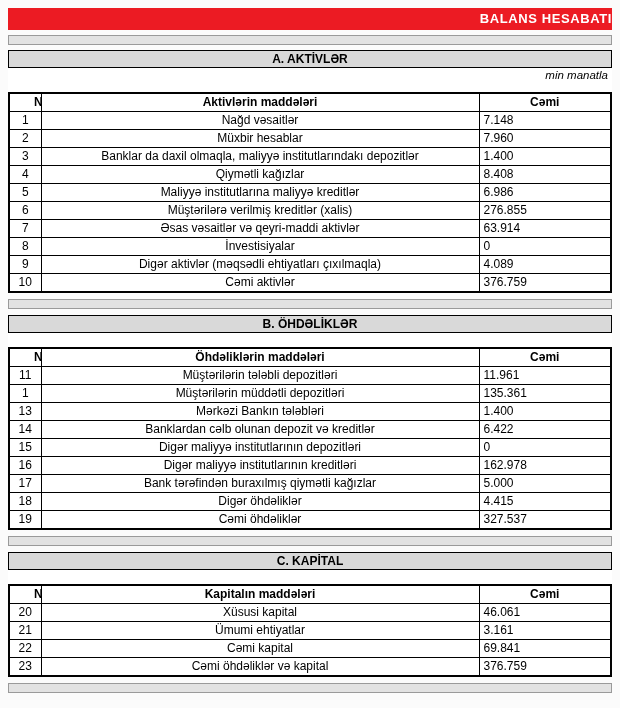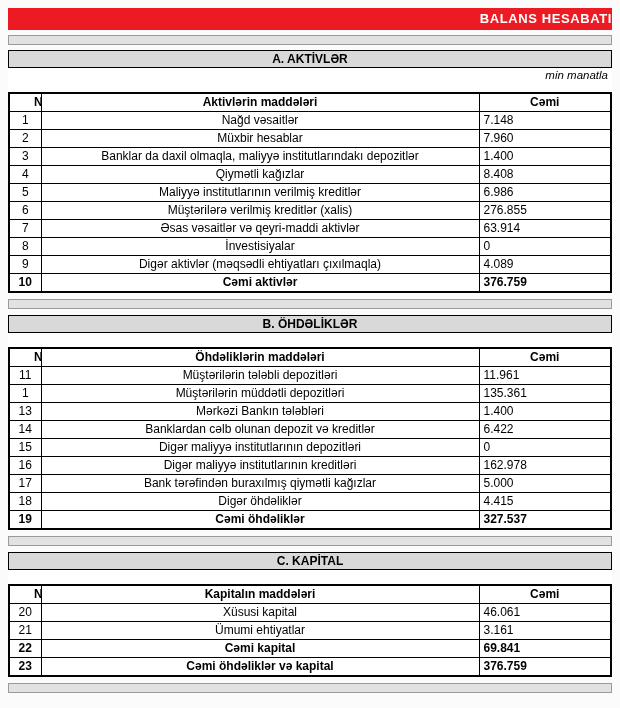--- a/index.html
+++ b/index.html
@@ -73,21 +73,21 @@
     white-space: nowrap;
   }
   .data-table th { font-weight: bold; }
   .col-no { width: 32px; }
   th.col-no { text-align: left; padding-left: 24px; }
   td.col-no { text-align: center; }
   .col-item { text-align: center; }
   .col-value { width: 132px; }
   th.col-value { text-align: center; }
   td.col-value { text-align: left; margin-left: 16px; }
-  tr.total-row td { font-weight: bold; }
+  tr.total-row td { font-weight: normal; }
 </style>
 </head>
 <body>
 
 <div class="page">
 
   <div class="title-bar">BALANS HESABATI</div>
 
   <div class="divider first"></div>
 
@@ -118,21 +118,21 @@
             <td class="col-item">Banklar da daxil olmaqla, maliyyə institutlarındakı depozitlər</td>
             <td class="col-value">1.400</td>
           </tr>
           <tr>
             <td class="col-no">4</td>
             <td class="col-item">Qiymətli kağızlar</td>
             <td class="col-value">8.408</td>
           </tr>
           <tr>
             <td class="col-no">5</td>
-            <td class="col-item">Maliyyə institutlarının verilmiş kreditlər</td>
+            <td class="col-item">Maliyyə institutlarına maliyyə kreditlər</td>
             <td class="col-value">6.986</td>
           </tr>
           <tr>
             <td class="col-no">6</td>
             <td class="col-item">Müştərilərə verilmiş kreditlər (xalis)</td>
             <td class="col-value">276.855</td>
           </tr>
           <tr>
             <td class="col-no">7</td>
             <td class="col-item">Əsas vəsaitlər və qeyri-maddi aktivlər</td>

